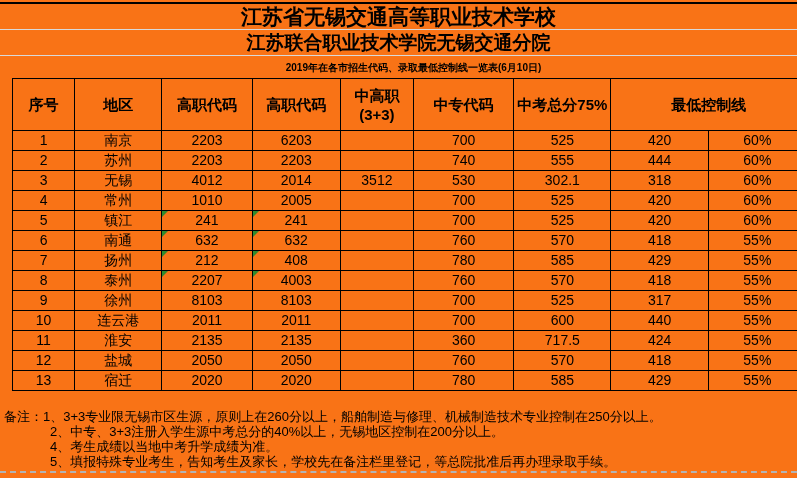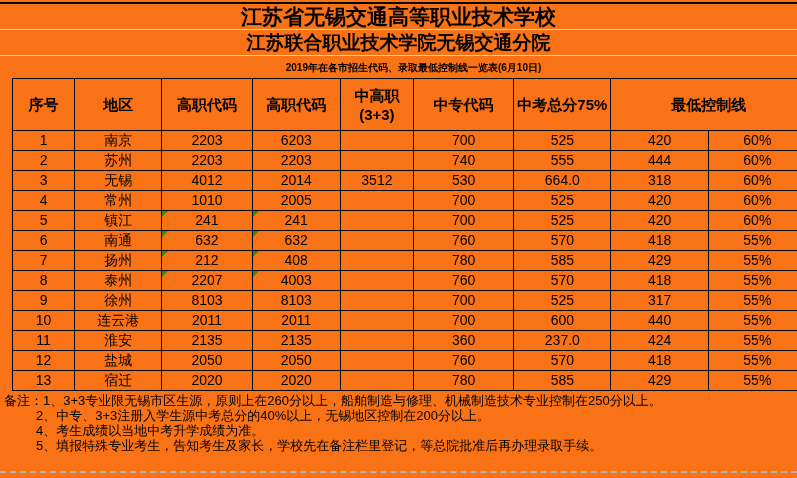--- a/index.html
+++ b/index.html
@@ -52,25 +52,25 @@
   col.c3{width:88px;} col.c4{width:73px;} col.c5{width:100px;}
   col.c6{width:97px;} col.c7{width:97px;} col.c8{width:98px;}
   .tri{
     position:absolute;top:0;left:0;
     width:0;height:0;
     border-style:solid;
     border-width:6px 6px 0 0;
     border-color:var(--tri-green,#2e8b2e) transparent transparent transparent;
   }
   .notes{
-    margin-top:2px;
+    margin-top:18px;
     font-size:13px;
     line-height:15px;
   }
-  .note-line{padding-left:36px;white-space:nowrap;overflow:hidden;}
+  .note-line{padding-left:50px;white-space:nowrap;overflow:hidden;}
   .note-line.first{padding-left:4px;}
   .dash{
     position:absolute;left:0;right:0;top:471px;
     border-top:2px dashed #b3b3b3;
   }
 </style>
 </head>
 <body>
 
 <div class="page">
@@ -128,21 +128,21 @@
           <td>444</td>
           <td>60%</td>
         </tr>
         <tr>
           <td>3</td>
           <td>无锡</td>
           <td>4012</td>
           <td>2014</td>
           <td>3512</td>
           <td>530</td>
-          <td>664.0</td>
+          <td>302.1</td>
           <td>318</td>
           <td>60%</td>
         </tr>
         <tr>
           <td>4</td>
           <td>常州</td>
           <td>1010</td>
           <td>2005</td>
           <td></td>
           <td>700</td>
@@ -216,21 +216,21 @@
           <td>440</td>
           <td>55%</td>
         </tr>
         <tr>
           <td>11</td>
           <td>淮安</td>
           <td>2135</td>
           <td>2135</td>
           <td></td>
           <td>360</td>
-          <td>237.0</td>
+          <td>717.5</td>
           <td>424</td>
           <td>55%</td>
         </tr>
         <tr>
           <td>12</td>
           <td>盐城</td>
           <td>2050</td>
           <td>2050</td>
           <td></td>
           <td>760</td>

